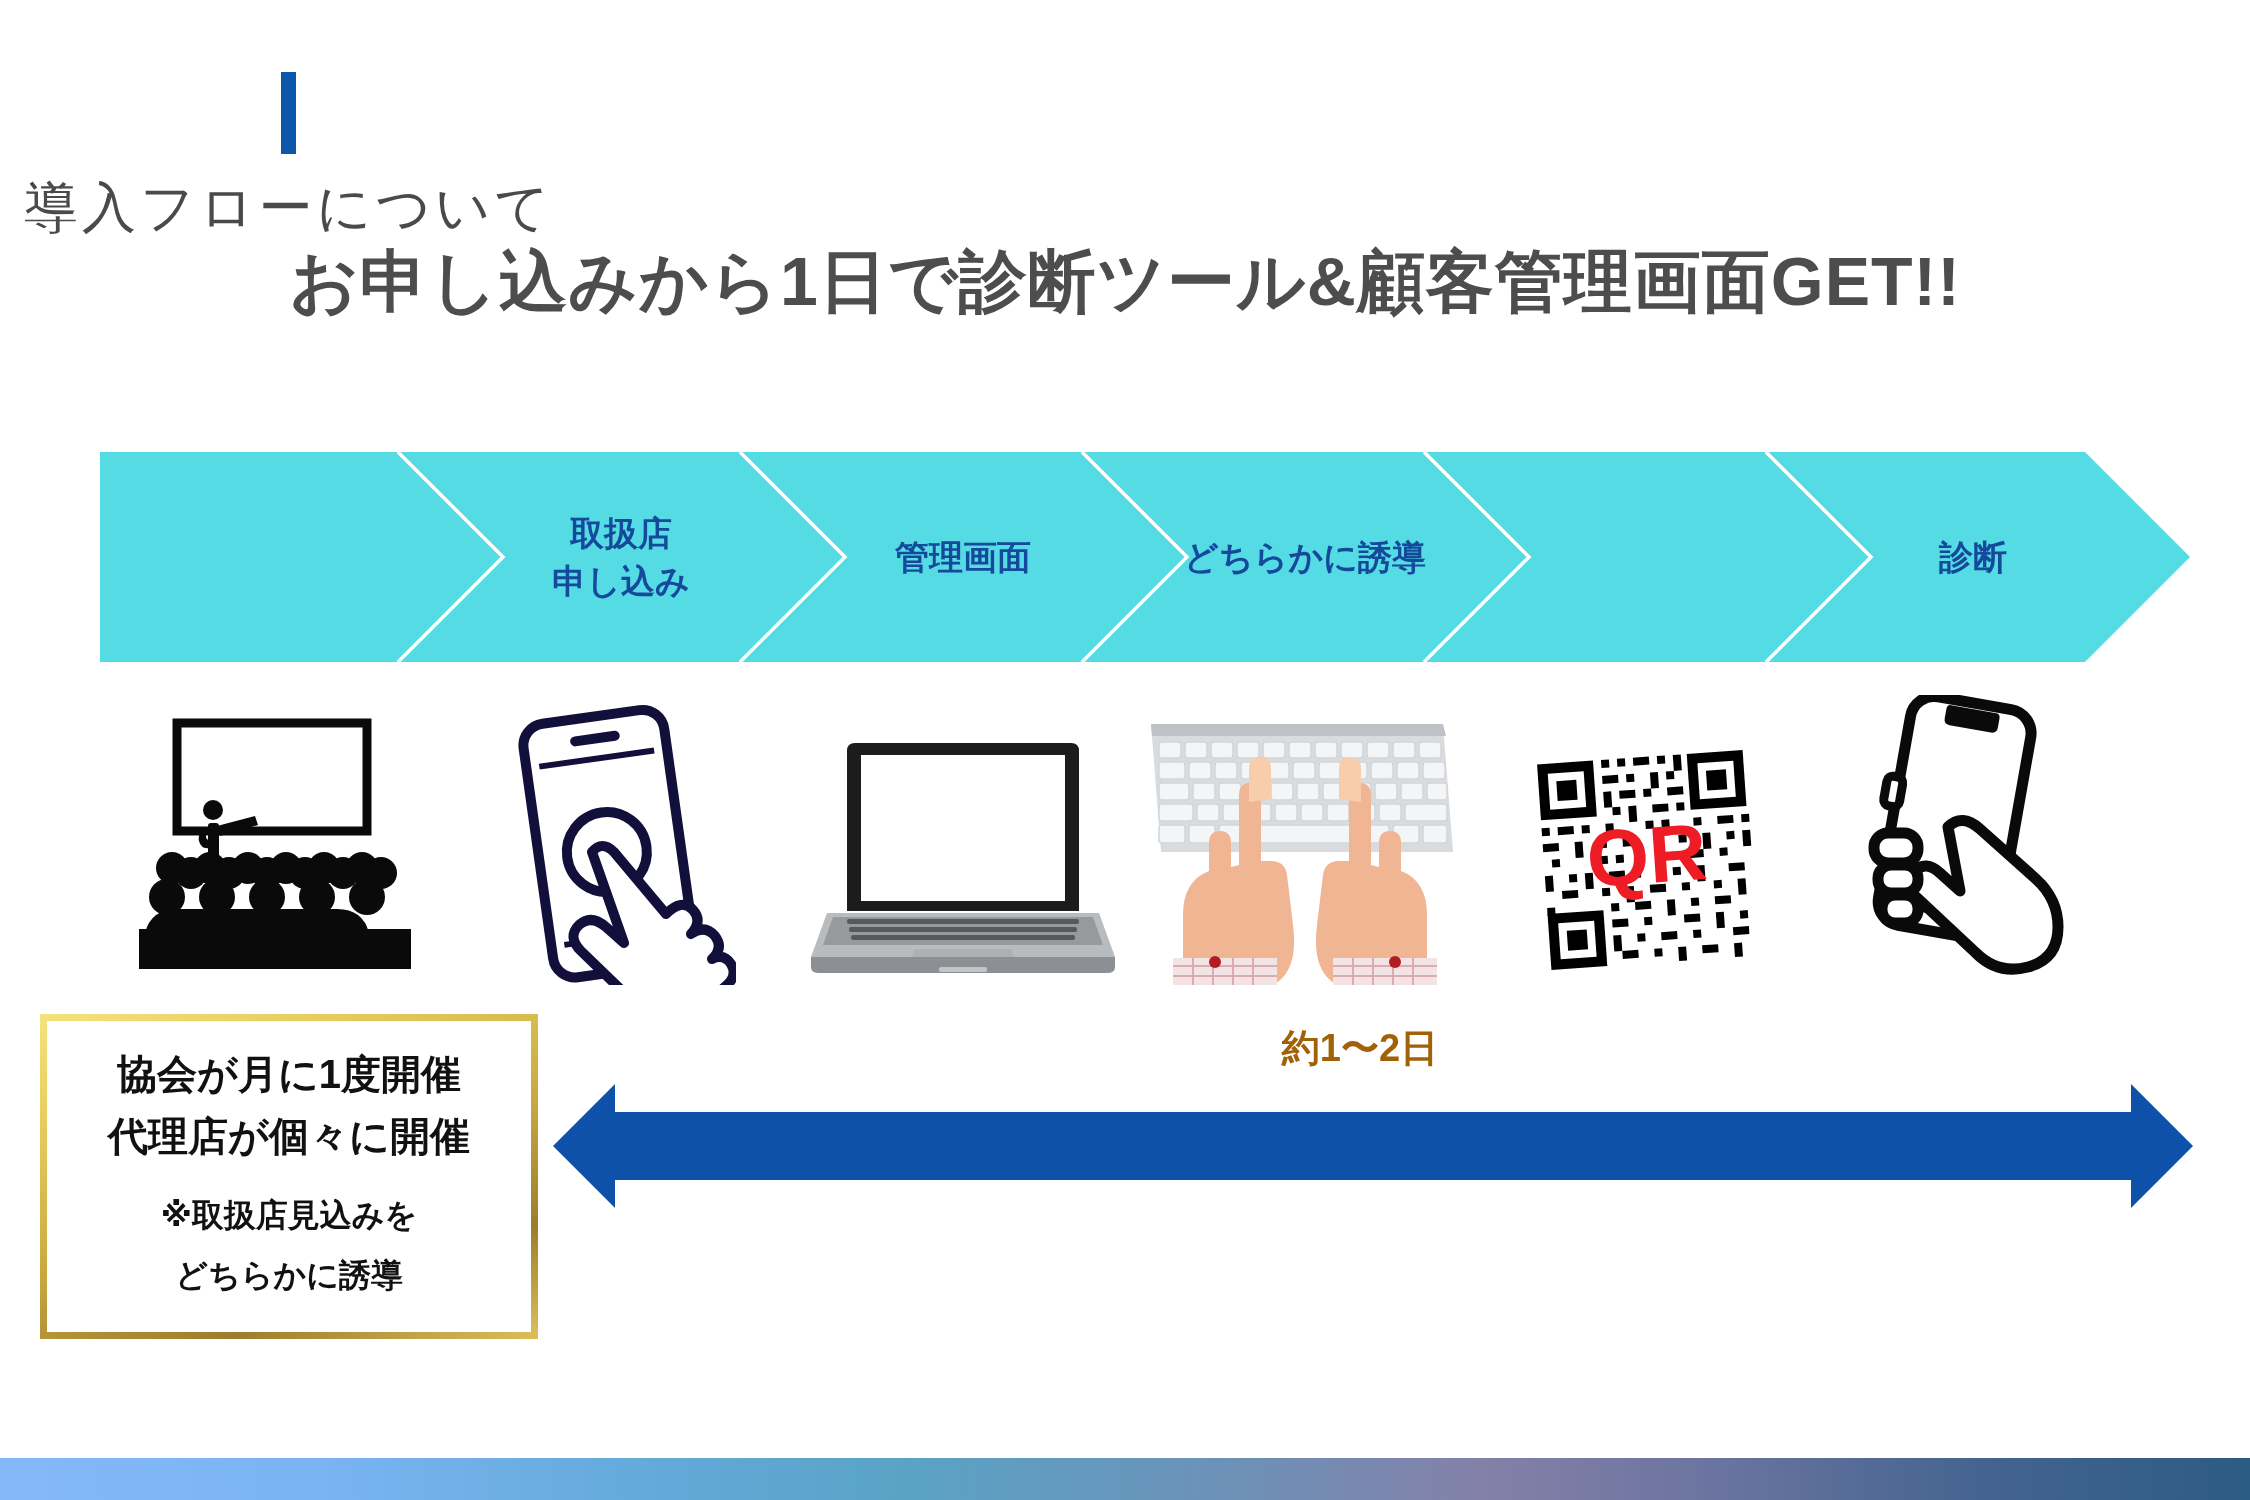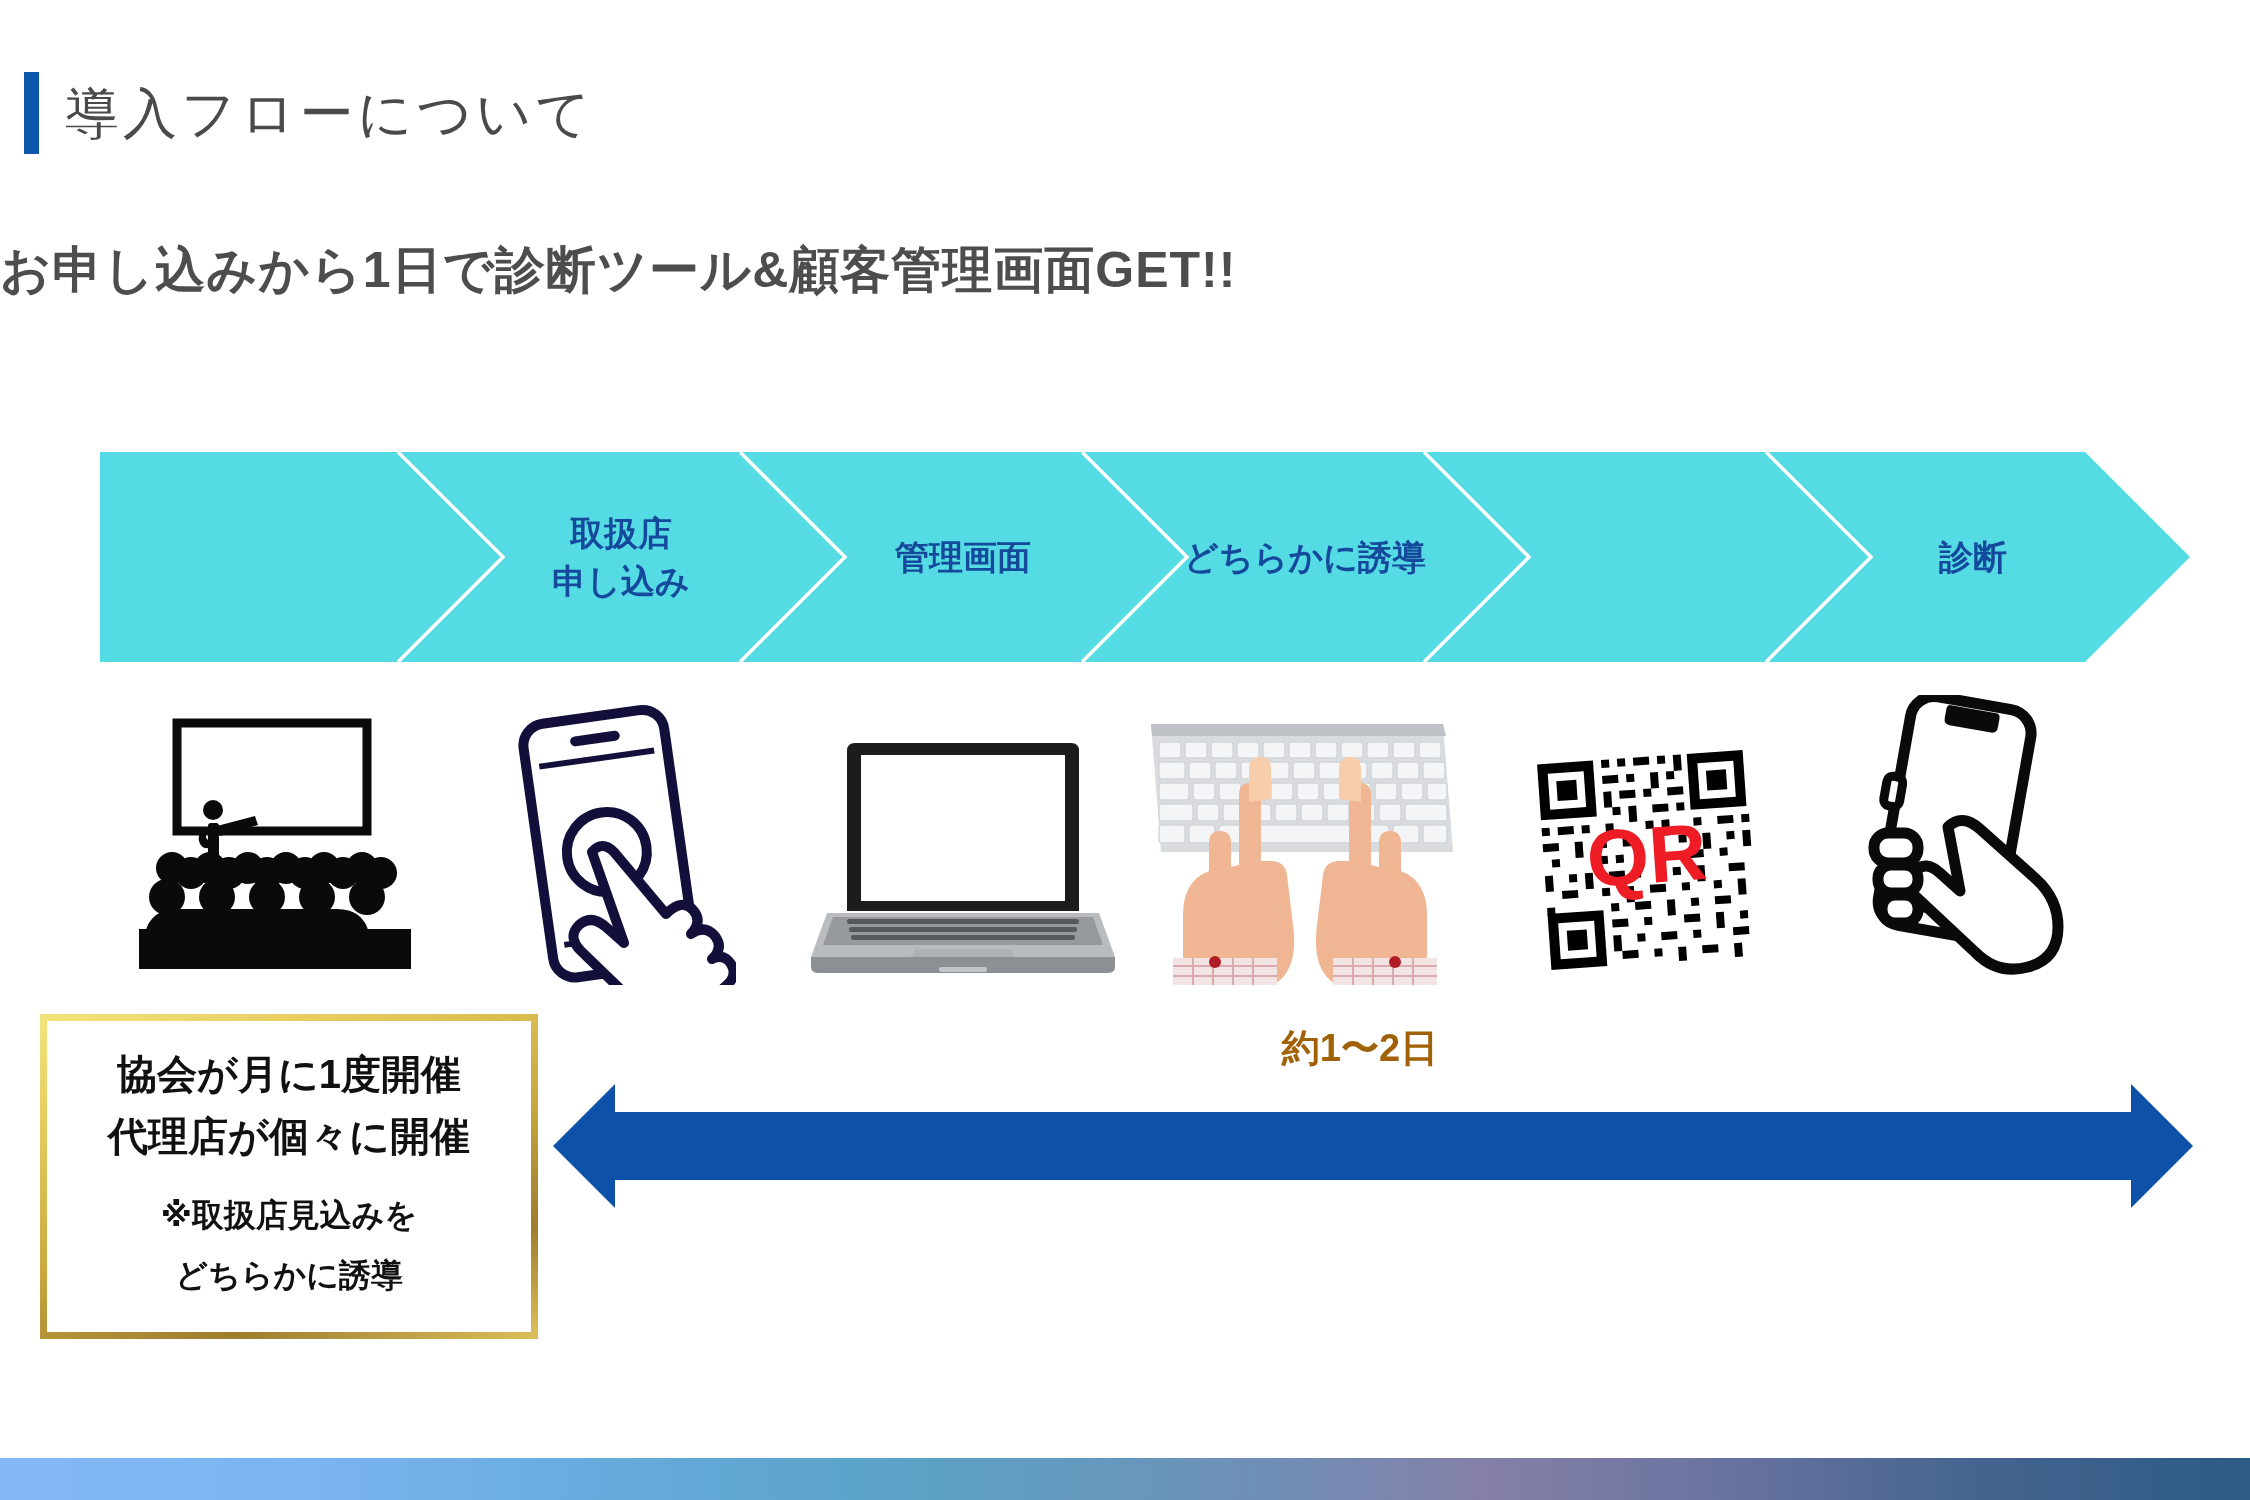--- a/index.html
+++ b/index.html
@@ -16,20 +16,21 @@
   }
 
   
   .header {
     position: absolute;
     left: 24px;
     top: 72px;
     display: flex;
     align-items: center;
     gap: 26px;
+    flex-direction: column;
   }
   .header-bar {
     width: 15px;
     height: 82px;
     background: #0d57ab;
   }
   .header-title {
     font-size: 54px;
     font-weight: 500;
     color: #4a4a4a;
@@ -37,21 +38,22 @@
     line-height: 1;
     white-space: nowrap;
   }
 
   
   .headline {
     position: absolute;
     left: 0;
     right: 0;
     top: 237px;
-    font-size: 50px;
+    text-align: center;
+    font-size: 68px;
     font-weight: bold;
     color: #4d4d4d;
     letter-spacing: 1px;
     white-space: nowrap;
   }
 
   
   .flow {
     position: absolute;
     left: 100px;

